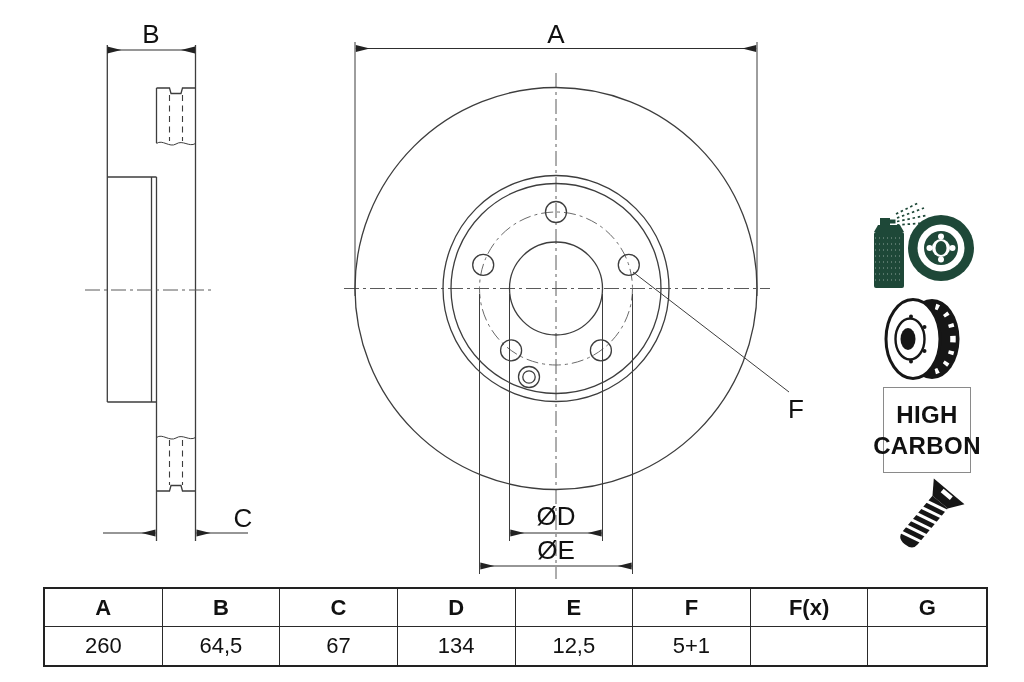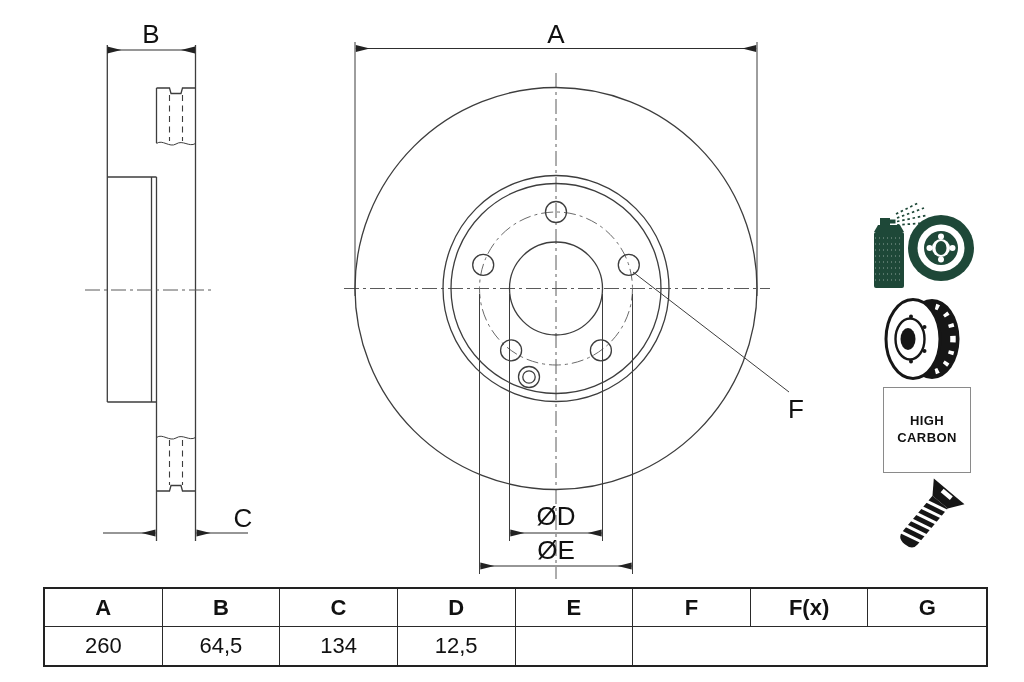--- a/index.html
+++ b/index.html
@@ -23,21 +23,21 @@
               display:grid;grid-template-columns:repeat(8,1fr);grid-template-rows:1fr 1fr;
               background:#fff;box-sizing:content-box;}
   #spec-table .cell{display:flex;align-items:center;justify-content:center;
               border-right:1px solid #2a2a2a;font-size:22px;color:#111;}
   #spec-table .cell:nth-child(8n){border-right:none;}
   #spec-table .hd{font-weight:bold;border-bottom:1px solid #2a2a2a;}
 
   
   #high-carbon{left:883px;top:387px;width:86px;height:84px;border:1px solid #8a8a8a;
                display:flex;flex-direction:column;align-items:center;justify-content:center;
-               font-weight:bold;font-size:13px;line-height:1.3;color:#111;letter-spacing:.4px;
+               font-weight:bold;font-size:24px;line-height:1.3;color:#111;letter-spacing:.4px;
                background:#fff;text-align:left;}
 </style>
 </head>
 <body>
 
 <div id="stage">
 
   <svg id="drawing" class="abs" width="1024" height="584" viewBox="0 0 1024 584">
     <defs>
       <marker id="arw" markerWidth="15" markerHeight="9" refX="14.5" refY="4.5" orient="auto-start-reverse" markerUnits="userSpaceOnUse">
@@ -195,18 +195,20 @@
     <div class="cell hd">A</div>
     <div class="cell hd">B</div>
     <div class="cell hd">C</div>
     <div class="cell hd">D</div>
     <div class="cell hd">E</div>
     <div class="cell hd">F</div>
     <div class="cell hd">F(x)</div>
     <div class="cell hd">G</div>
     <div class="cell">260</div>
     <div class="cell">64,5</div>
+    <div class="cell">67</div>
     <div class="cell">134</div>
     <div class="cell">12,5</div>
+    <div class="cell">5+1</div>
     <div class="cell"></div>
   </div>
 
 </div>
 
 </body></html>

